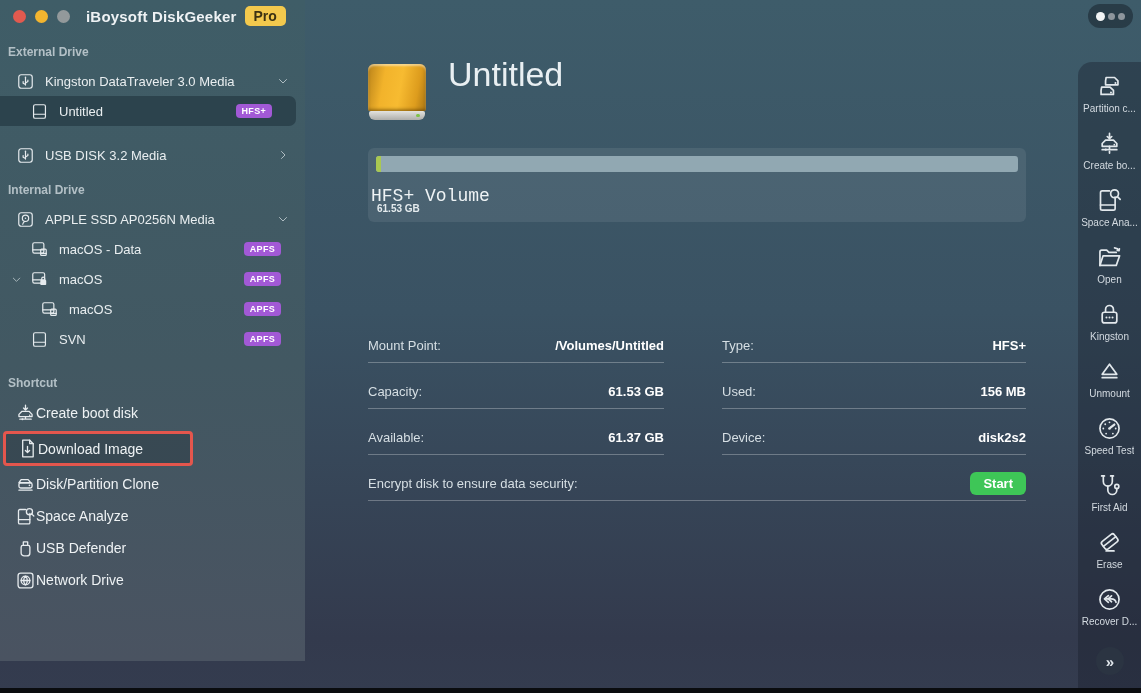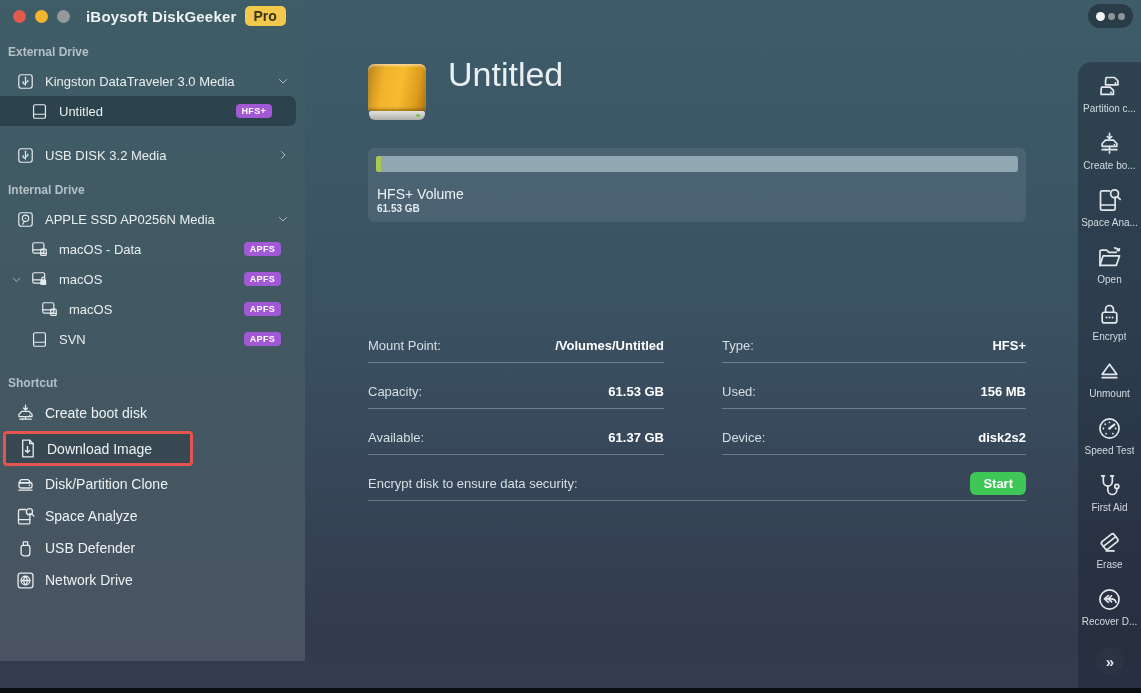--- a/index.html
+++ b/index.html
@@ -27,21 +27,21 @@
   .sd-icon { display:inline-flex; color:#e6ebee; flex:0 0 auto; }
   .sd-icon svg { width:19px; height:19px; }
   .fs-badge { margin-left:auto; margin-right:24px; background:#a259d6; color:#fff; font-size:9px;
               font-weight:700; padding:2px 6px; border-radius:4px; letter-spacing:.3px; }
   .row-chevron { margin-left:auto; margin-right:16px; display:inline-flex; color:#d4dde1; }
   .row-chevron svg { width:12px; height:12px; }
   .tree-caret { position:absolute; left:11px; display:inline-flex; color:#d4dde1; }
   .tree-caret svg { width:11px; height:11px; }
   .gap6 { height:14px; }
 
-  .sc-row { display:flex; align-items:center; height:32px; padding-left:15px; gap:9px;
+  .sc-row { display:flex; align-items:center; height:32px; padding-left:15px; gap:0;
             color:#eef2f4; font-size:14px; }
   .sc-row .sd-icon svg { width:21px; height:21px; }
   .sc-row.highlighted { width:190px; height:35px; border:3px solid #e4564d; border-radius:4px;
             background:rgba(20,32,40,.25); margin:2px 0 2px 3px; padding-left:11px; }
 
   
   .main { position:absolute; left:305px; top:0; width:836px; height:688px; }
 
   .overlay-dots { position:absolute; right:8px; top:4px; width:45px; height:24px; border-radius:13px;
                   background:rgba(15,22,30,.45); display:flex; align-items:center; justify-content:center; gap:3px; }
@@ -60,21 +60,21 @@
 
   .vol-title { position:absolute; left:143px; top:55px; font-size:34px; font-weight:400; color:#e9eff2; }
   .smart-row { position:absolute; left:145px; top:104px; display:flex; gap:2px; }
   .smart-key { background:#515659; color:#fff; font-size:11px; font-weight:700; padding:4px 8px; border-radius:3px 0 0 3px; }
   .smart-val { background:#98a1a6; color:#fdfdfd; font-size:12px; font-weight:700; padding:3px 10px; border-radius:0 3px 3px 0; }
 
   .vol-panel { position:absolute; left:63px; top:148px; width:658px; height:74px;
                background:rgba(255,255,255,.08); border-radius:6px; }
   .vol-bar { position:absolute; left:8px; top:8px; right:8px; height:16px; background:#91a8b2; border-radius:3px; overflow:hidden; }
   .vol-used { position:absolute; left:0; top:0; bottom:0; width:5px; background:#a9c851; }
-  .vol-name { position:absolute; left:9px; top:38px; font-size:14px; color:#eef3f5; }
+  .vol-name { position:absolute; left:3px; top:38px; font-size:18px; color:#eef3f5;font-family:Liberation Mono, monospace; }
   .vol-size { position:absolute; left:9px; top:55px; font-size:10px; font-weight:700; color:#e4ebee; }
 
   .info-grid { position:absolute; left:63px; top:329px; width:658px; }
   .info-row { display:flex; gap:58px; margin-bottom:12px; }
   .info-cell { display:flex; justify-content:space-between; align-items:center; height:34px;
                border-bottom:1px solid rgba(255,255,255,.28); }
   .info-cell.c1 { width:296px; } .info-cell.c2 { width:304px; }
   .info-label { font-size:13px; color:#d6dfe4; }
   .info-value { font-size:13px; font-weight:600; color:#ffffff; }
   .encrypt-row { display:flex; justify-content:space-between; align-items:center; height:34px; width:658px;
@@ -427,21 +427,21 @@
     <div class="tb-item">
       <span class="tb-icon">
         <svg viewBox="0 0 24 24">
             <rect x="5.5" y="10" width="13" height="9.5" rx="2"></rect>
             <path d="M8.5 10V7.5a3.5 3.5 0 0 1 7 0V10"></path>
             <circle class="f" cx="9.3" cy="14.7" r=".9"></circle>
             <circle class="f" cx="12" cy="14.7" r=".9"></circle>
             <circle class="f" cx="14.7" cy="14.7" r=".9"></circle>
           </svg>
       </span>
-      <span class="tb-label">Encrypt</span>
+      <span class="tb-label">Kingston</span>
     </div>
 
     <div class="tb-item">
       <span class="tb-icon">
         <svg viewBox="0 0 24 24">
             <path d="M12 5.5l6.5 9h-13z"></path>
             <path d="M5.5 17.5h13"></path>
           </svg>
       </span>
       <span class="tb-label">Unmount</span>

